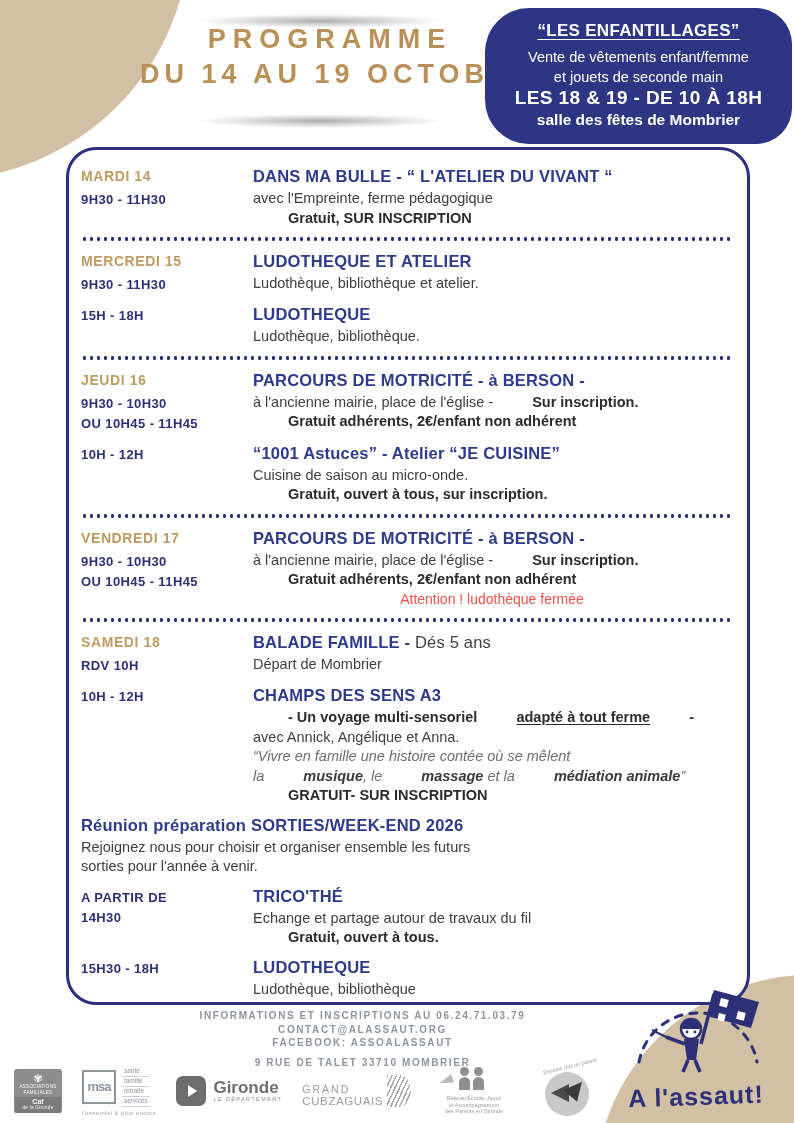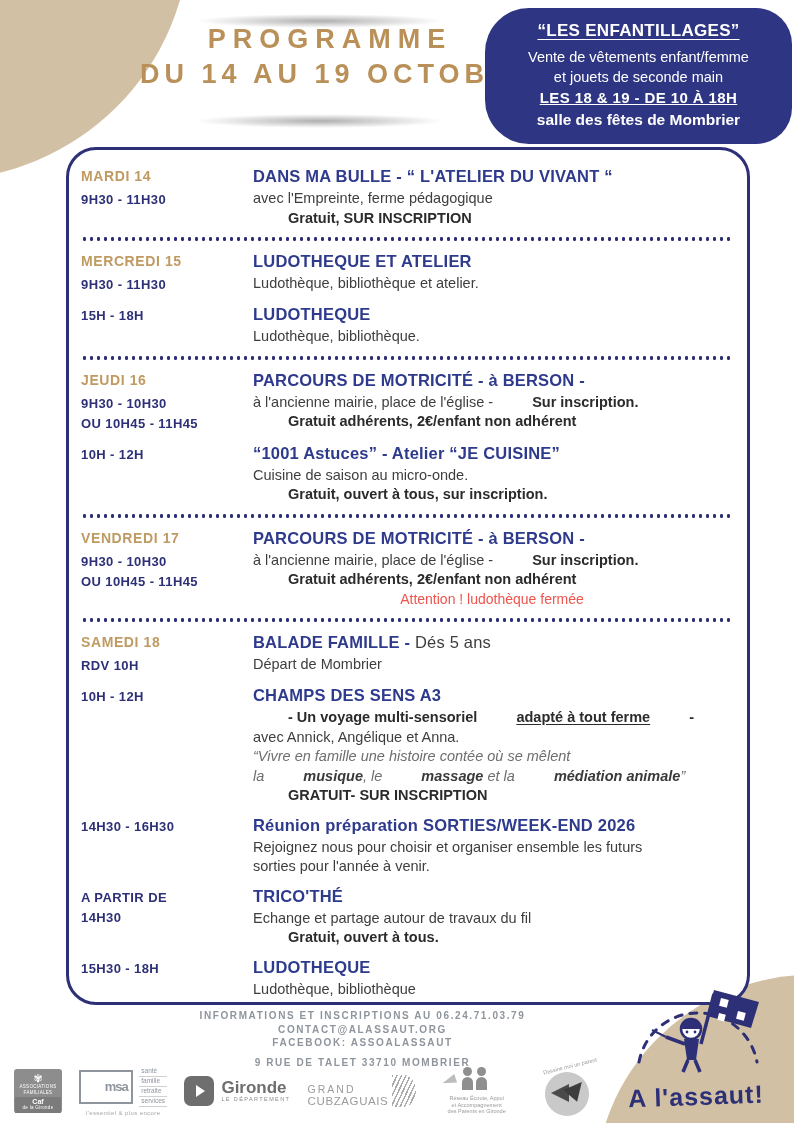--- a/index.html
+++ b/index.html
@@ -13,21 +13,21 @@
   .hdr .smudge{position:absolute;left:55px;width:250px;height:14px;
       background:radial-gradient(ellipse at center,rgba(110,110,110,.55),rgba(110,110,110,0) 70%);}
   .hdr .s1{top:-4px;} .hdr .s2{top:96px;}
   .hdr h1{margin:6px 0 2px;font-size:27px;font-weight:bold;letter-spacing:7px;color:#b99058;}
   .hdr h2{margin:4px 0 0;font-size:27px;font-weight:bold;letter-spacing:5px;color:#b99058;white-space:nowrap;}
   
   .promo{position:absolute;right:2px;top:8px;width:307px;z-index:3;background:#2e3683;color:#fff;text-align:center;
          border-radius:44px 36px 36px 44px;padding:13px 12px 14px;box-sizing:border-box;}
   .promo .pt{font-size:17px;font-weight:bold;text-decoration:underline;text-underline-offset:3px;margin-bottom:6px;letter-spacing:.3px;}
   .promo .pl{font-size:14.5px;line-height:20px;}
-  .promo .pb{font-size:15px;font-weight:bold;line-height:22px;letter-spacing:.4px;text-decoration:underline;}
+  .promo .pb{font-size:19px;font-weight:bold;line-height:22px;letter-spacing:.4px;}
   .promo .pb2{font-size:15.5px;font-weight:bold;line-height:21px;}
   
   .sched{position:absolute;left:66px;top:147px;width:684px;height:858px;z-index:2;background:#fff;
          border:3px solid #2d3077;border-radius:30px;box-sizing:border-box;}
   .sched-in{position:absolute;inset:0;padding:16px 16px 6px 12px;box-sizing:border-box;overflow:hidden;}
   .event{display:flex;margin-bottom:9px;}
   .left{width:172px;flex:none;padding-top:2px;}
   .day{color:#bf9b62;font-weight:bold;font-size:14px;letter-spacing:.6px;margin-bottom:6px;}
   .time{color:#2d3077;font-weight:bold;font-size:13px;letter-spacing:.4px;line-height:20px;}
   .content{flex:1;min-width:0;}
@@ -50,21 +50,21 @@
   .partners{position:absolute;left:14px;top:1063px;width:585px;height:56px;z-index:2;display:flex;align-items:center;justify-content:space-between;}
   .plogo{color:#8a8f96;}
   .caf{width:46px;background:#8d8d8d;border-radius:3px;color:#fff;text-align:center;padding:3px 1px 0;}
   .caf .tree{font-size:11px;line-height:12px;}
   .caf .cl{font-size:4.5px;letter-spacing:.3px;line-height:5.5px;}
   .caf .strip{background:#7b7b7b;margin-top:2px;padding:1px 0 2px;}
   .caf .cafb{font-size:7px;font-weight:bold;line-height:7px;}
   .msa{text-align:center;}
   .msa .row{display:flex;align-items:center;gap:6px;}
   .msa .box{width:30px;height:30px;border:2.5px solid #8f959d;display:flex;align-items:center;justify-content:center;
-            font-weight:bold;font-size:13px;letter-spacing:-1px;color:#8f959d;padding-left:20px;}
+            font-weight:bold;font-size:13px;letter-spacing:-1px;color:#8f959d;}
   .msa .svc{font-size:6.5px;line-height:8px;text-align:left;color:#8f959d;}
   .msa .svc div{border-bottom:.5px solid #d0d0d0;padding:0 2px 1px;}
   .msa .tag{font-size:6px;color:#a5a5a5;margin-top:3px;letter-spacing:.4px;}
   .gir{display:flex;align-items:center;gap:7px;}
   .gir .sq{width:30px;height:30px;background:#6e6e6e;border-radius:7px;display:flex;align-items:center;justify-content:center;}
   .gir .tri{width:0;height:0;border-left:9px solid #fff;border-top:6px solid rgba(0,0,0,0);border-bottom:6px solid rgba(0,0,0,0);margin-left:3px;}
   .gir .gt{font-size:17px;font-weight:bold;color:#6e6e6e;line-height:16px;}
   .gir .gs{font-size:5.5px;letter-spacing:1.4px;color:#8a8a8a;}
   .cub{display:flex;align-items:flex-end;gap:4px;color:#9b9b9b;}
   .cub .l1{font-size:10.5px;letter-spacing:2px;line-height:11px;}
@@ -202,23 +202,20 @@
           <div class="content">
             <div class="title"><span class="">CHAMPS DES SENS A3</span></div>
             <div class="line"><span class="b">- Un voyage multi-sensoriel </span><span class="b u">adapté à tout ferme</span><span class="b"> -</span></div>
             <div class="line"><span class="">avec Annick, Angélique et Anna.</span></div>
             <div class="line"><span class="i">“Vivre en famille une histoire contée où se mêlent</span></div>
             <div class="line"><span class="i">la </span><span class="b i">musique</span><span class="i">, le </span><span class="b i">massage</span><span class="i"> et la </span><span class="b i">médiation animale</span><span class="i">”</span></div>
             <div class="line"><span class="b">GRATUIT- SUR INSCRIPTION</span></div>
           </div>
         </div>
         <div class="event">
-          <div class="left">
-            <div class="time">14H30 - 16H30</div>
-          </div>
           <div class="content">
             <div class="title"><span class="">Réunion préparation SORTIES/WEEK-END 2026</span></div>
             <div class="line"><span class="">Rejoignez nous pour choisir et organiser ensemble les futurs</span></div>
             <div class="line"><span class="">sorties pour l'année à venir.</span></div>
           </div>
         </div>
         <div class="event">
           <div class="left">
             <div class="time">A PARTIR DE</div>
             <div class="time">14H30</div>

